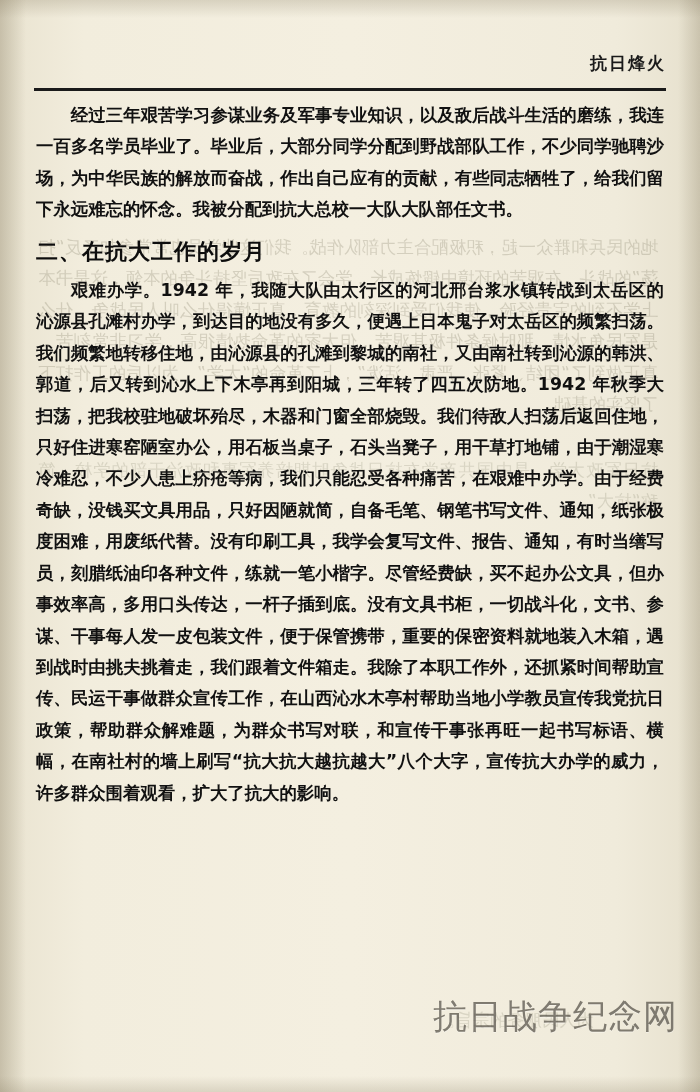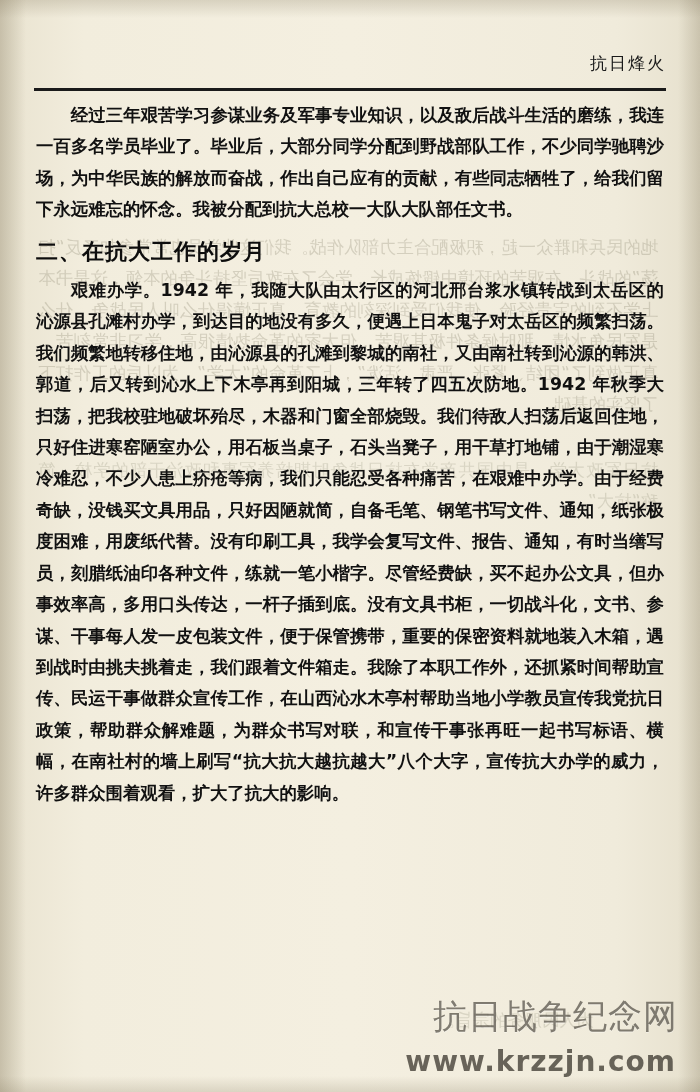--- a/index.html
+++ b/index.html
@@ -30,21 +30,21 @@
     height: 1092px;
   }
   .header {
     position: absolute;
     top: 52px;
     right: 0;
     width: 100%;
     text-align: right;
     font-family: "DejaVu Sans", sans-serif;
     font-size: 17px;
-    font-weight: normal;
+    font-weight: bold;
     letter-spacing: 2px;
     color: #1a1a1a;
   }
   .header-rule {
     position: absolute;
     top: 88px;
     left: 0;
     width: 632px;
     height: 3px;
     background: #1a1a1a;
@@ -191,19 +191,18 @@
 
     <div class="body-text">
       <p class="para">经过三年艰苦学习参谋业务及军事专业知识，以及敌后战斗生活的磨练，我连一百多名学员毕业了。毕业后，大部分同学分配到野战部队工作，不少同学驰聘沙场，为中华民族的解放而奋战，作出自己应有的贡献，有些同志牺牲了，给我们留下永远难忘的怀念。我被分配到抗大总校一大队大队部任文书。</p>
       <h2 class="section-title">二、在抗大工作的岁月</h2>
       <p class="para">艰难办学。1942 年，我随大队由太行区的河北邢台浆水镇转战到太岳区的沁源县孔滩村办学，到达目的地没有多久，便遇上日本鬼子对太岳区的频繁扫荡。我们频繁地转移住地，由沁源县的孔滩到黎城的南社，又由南社转到沁源的韩洪、郭道，后又转到沁水上下木亭再到阳城，三年转了四五次防地。1942 年秋季大扫荡，把我校驻地破坏殆尽，木器和门窗全部烧毁。我们待敌人扫荡后返回住地，只好住进寒窑陋室办公，用石板当桌子，石头当凳子，用干草打地铺，由于潮湿寒冷难忍，不少人患上疥疮等病，我们只能忍受各种痛苦，在艰难中办学。由于经费奇缺，没钱买文具用品，只好因陋就简，自备毛笔、钢笔书写文件、通知，纸张极度困难，用废纸代替。没有印刷工具，我学会复写文件、报告、通知，有时当缮写员，刻腊纸油印各种文件，练就一笔小楷字。尽管经费缺，买不起办公文具，但办事效率高，多用口头传达，一杆子插到底。没有文具书柜，一切战斗化，文书、参谋、干事每人发一皮包装文件，便于保管携带，重要的保密资料就地装入木箱，遇到战时由挑夫挑着走，我们跟着文件箱走。我除了本职工作外，还抓紧时间帮助宣传、民运干事做群众宣传工作，在山西沁水木亭村帮助当地小学教员宣传我党抗日政策，帮助群众解难题，为群众书写对联，和宣传干事张再旺一起书写标语、横幅，在南社村的墙上刷写“抗大抗大越抗越大”八个大字，宣传抗大办学的威力，许多群众围着观看，扩大了抗大的影响。</p>
     </div>
 
   </div>
 
   <div class="watermark-cn">抗日战争纪念网</div>
-  <div class="watermark-url">www.krzzjn.com</div>
 
   <div class="edge-shadow-left"></div>
   <div class="edge-shadow-right"></div>
   <div class="edge-shadow-top"></div>
   <div class="edge-shadow-bottom"></div>
 </div>
 
 </body></html>

